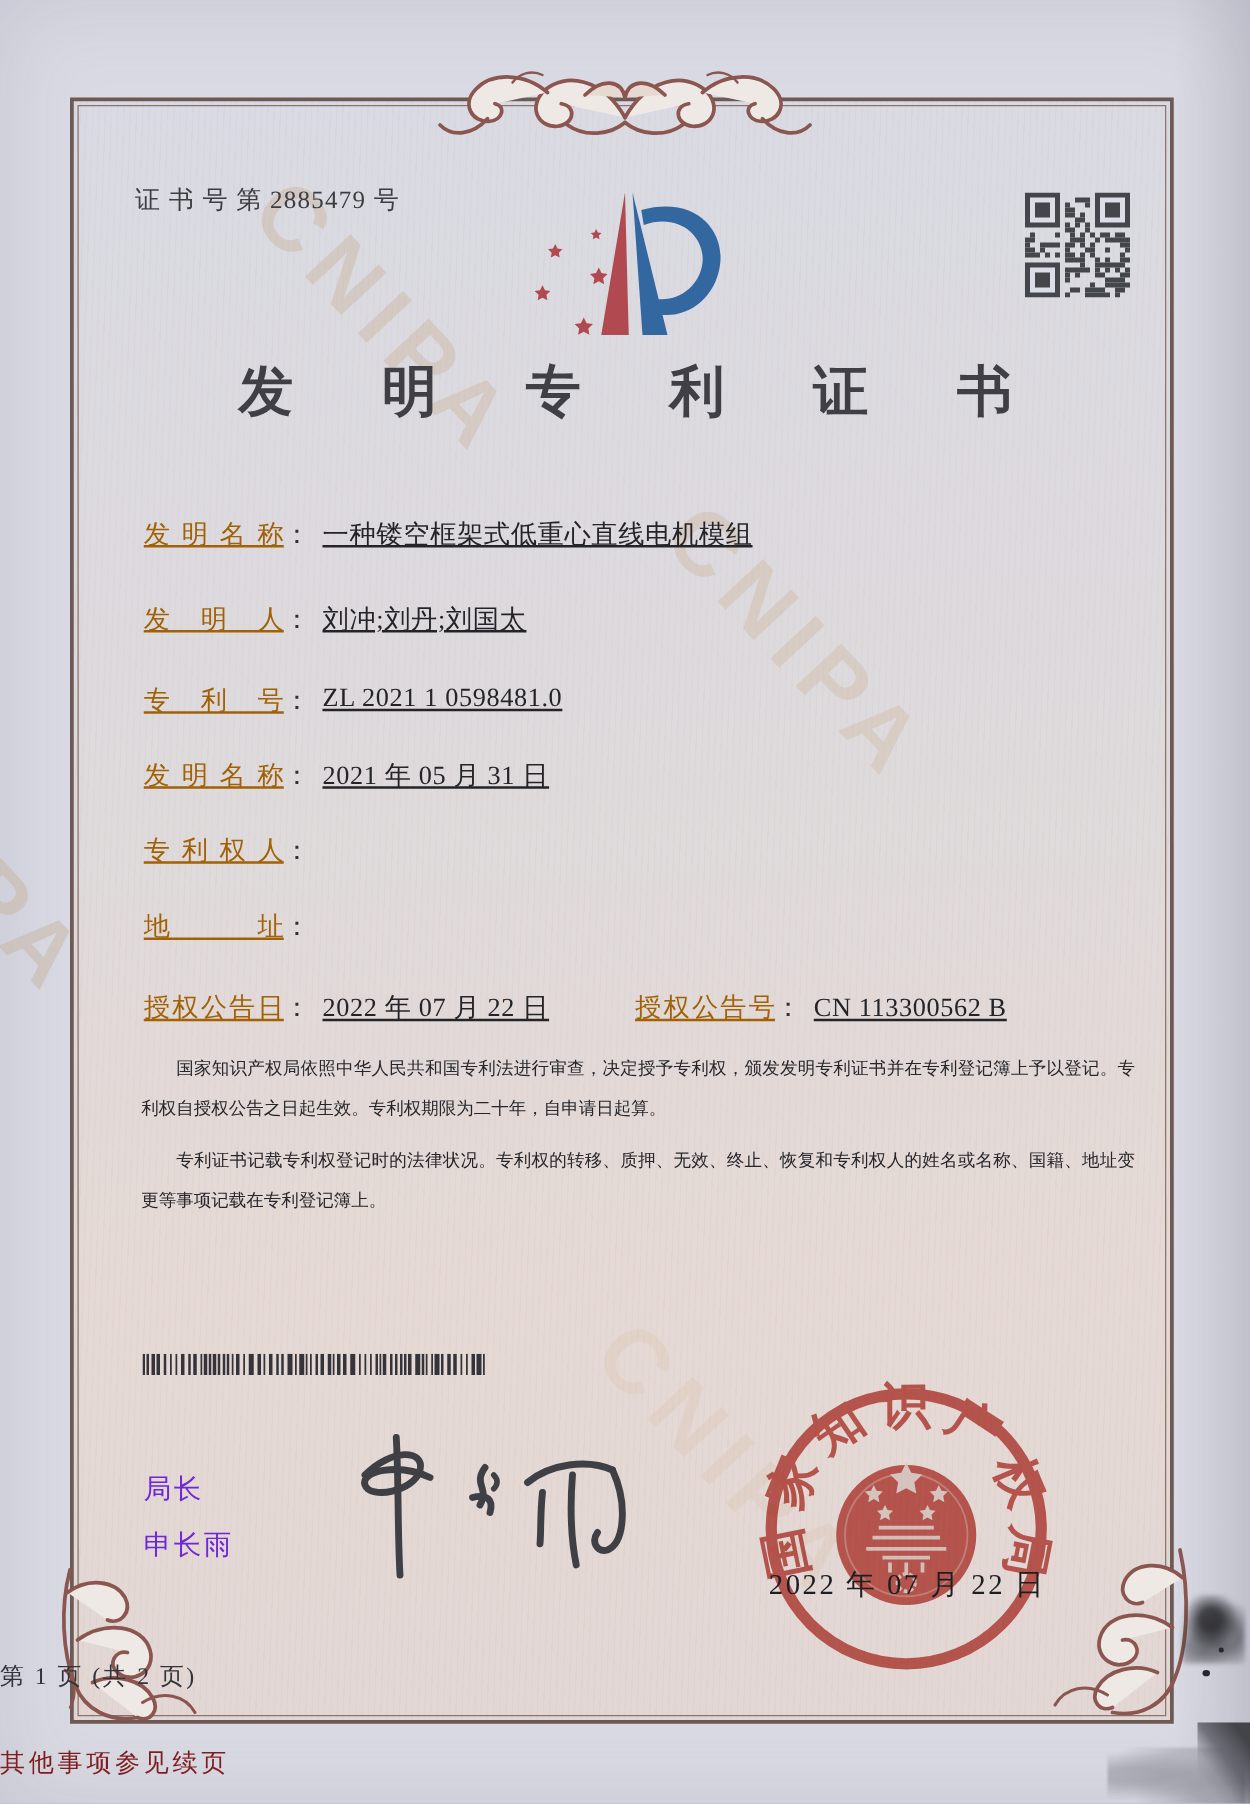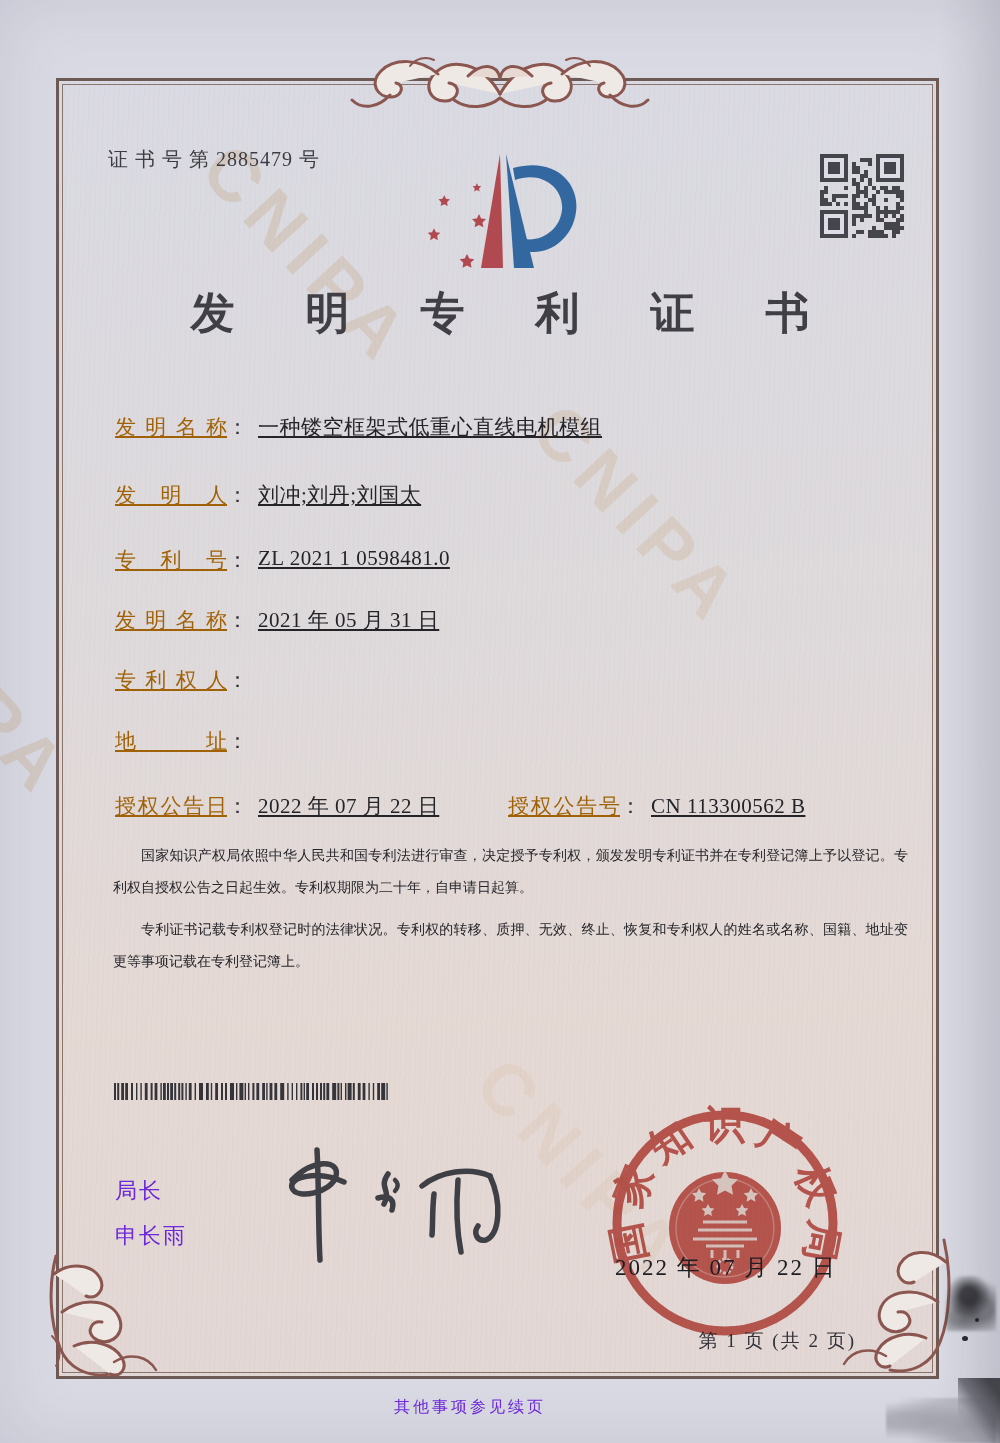--- a/index.html
+++ b/index.html
@@ -59,22 +59,22 @@
   
   .barcode{ position:absolute; left:114px; top:1083px; z-index:3;}
   
   .bureau{ position:absolute; left:115px; z-index:3; font-family:Liberation Sans, sans-serif;
     font-size:22px; color:#6d28d9; letter-spacing:2px;}
   .sig{ position:absolute; left:262px; top:1140px; z-index:3;}
   
   .seal{ position:absolute; left:600px; top:1098px; z-index:4; opacity:.9; mix-blend-mode:multiply;}
   .seal-date{ position:absolute; left:615px; top:1252px; z-index:5; font-size:23px; color:#1d1d22; letter-spacing:2px; white-space:nowrap;}
   
-  .page-num{ position:absolute; left:0; top:1328px; width:856px; text-align:right; z-index:3; font-size:19px; color:#33333a; letter-spacing:2px;}
-  .foot-note{ position:absolute; left:0; top:1397px; width:940px; text-align:center; z-index:3; font-size:16px; color:#6d28d9; letter-spacing:3px;}
+  .page-num{ position:absolute; left:0; top:1328px; width:856px; text-align:left; z-index:3; font-size:19px; color:#33333a; letter-spacing:2px;}
+  .foot-note{ position:absolute; left:0; top:1397px; width:940px; z-index:3; font-size:20px; color:#7f1d1d; letter-spacing:3px;}
   
   .orn-top{ position:absolute; left:350px; top:52px; z-index:3;}
   .orn-bl{ position:absolute; left:44px; top:1252px; z-index:3;}
   .orn-br{ position:absolute; left:838px; top:1232px; z-index:3; transform:scaleX(-1);}
   
   .smudge{ position:absolute; left:946px; top:1276px; width:50px; height:55px; z-index:6;
     background:
       radial-gradient(circle at 45% 35%, rgba(40,40,45,.85) 0 18%, transparent 50%),
       radial-gradient(circle at 70% 60%, rgba(60,60,66,.6) 0 22%, transparent 60%),
       radial-gradient(circle at 25% 75%, rgba(50,50,55,.5) 0 12%, transparent 45%);

